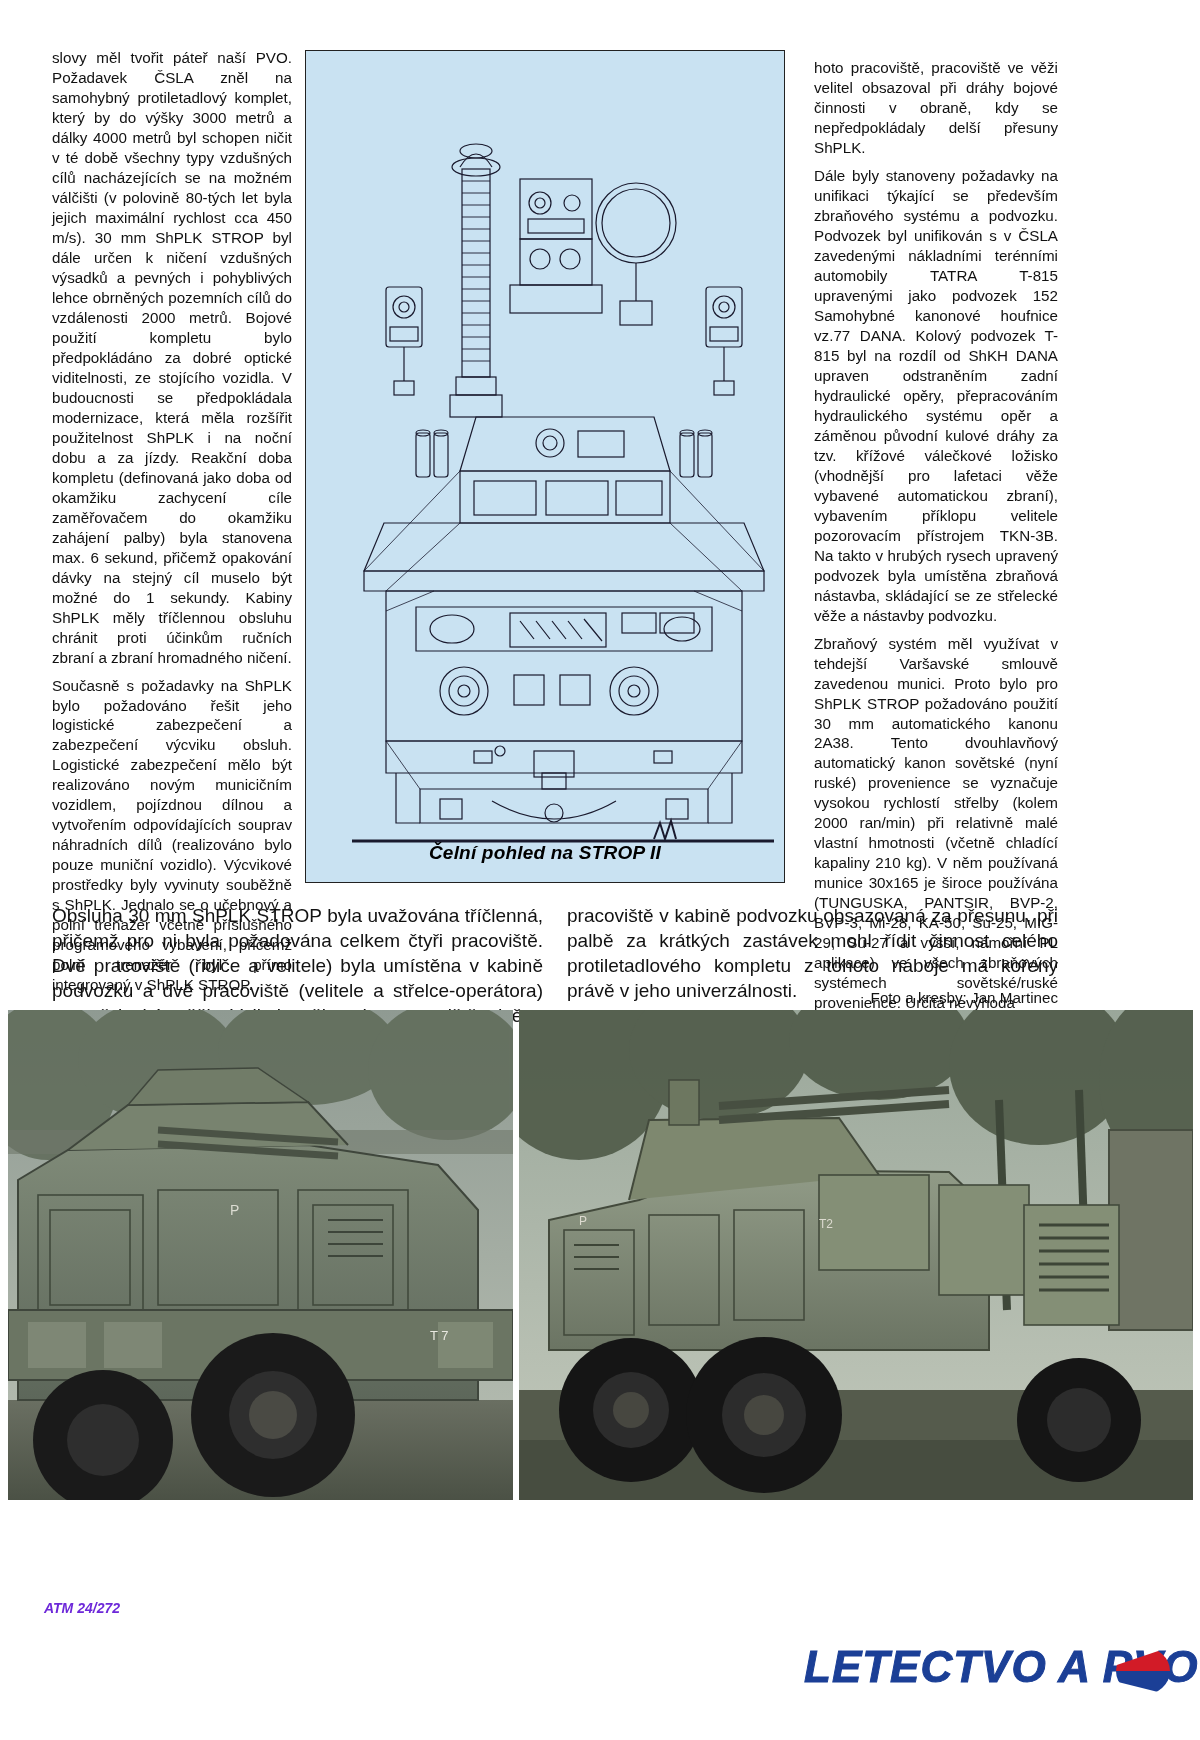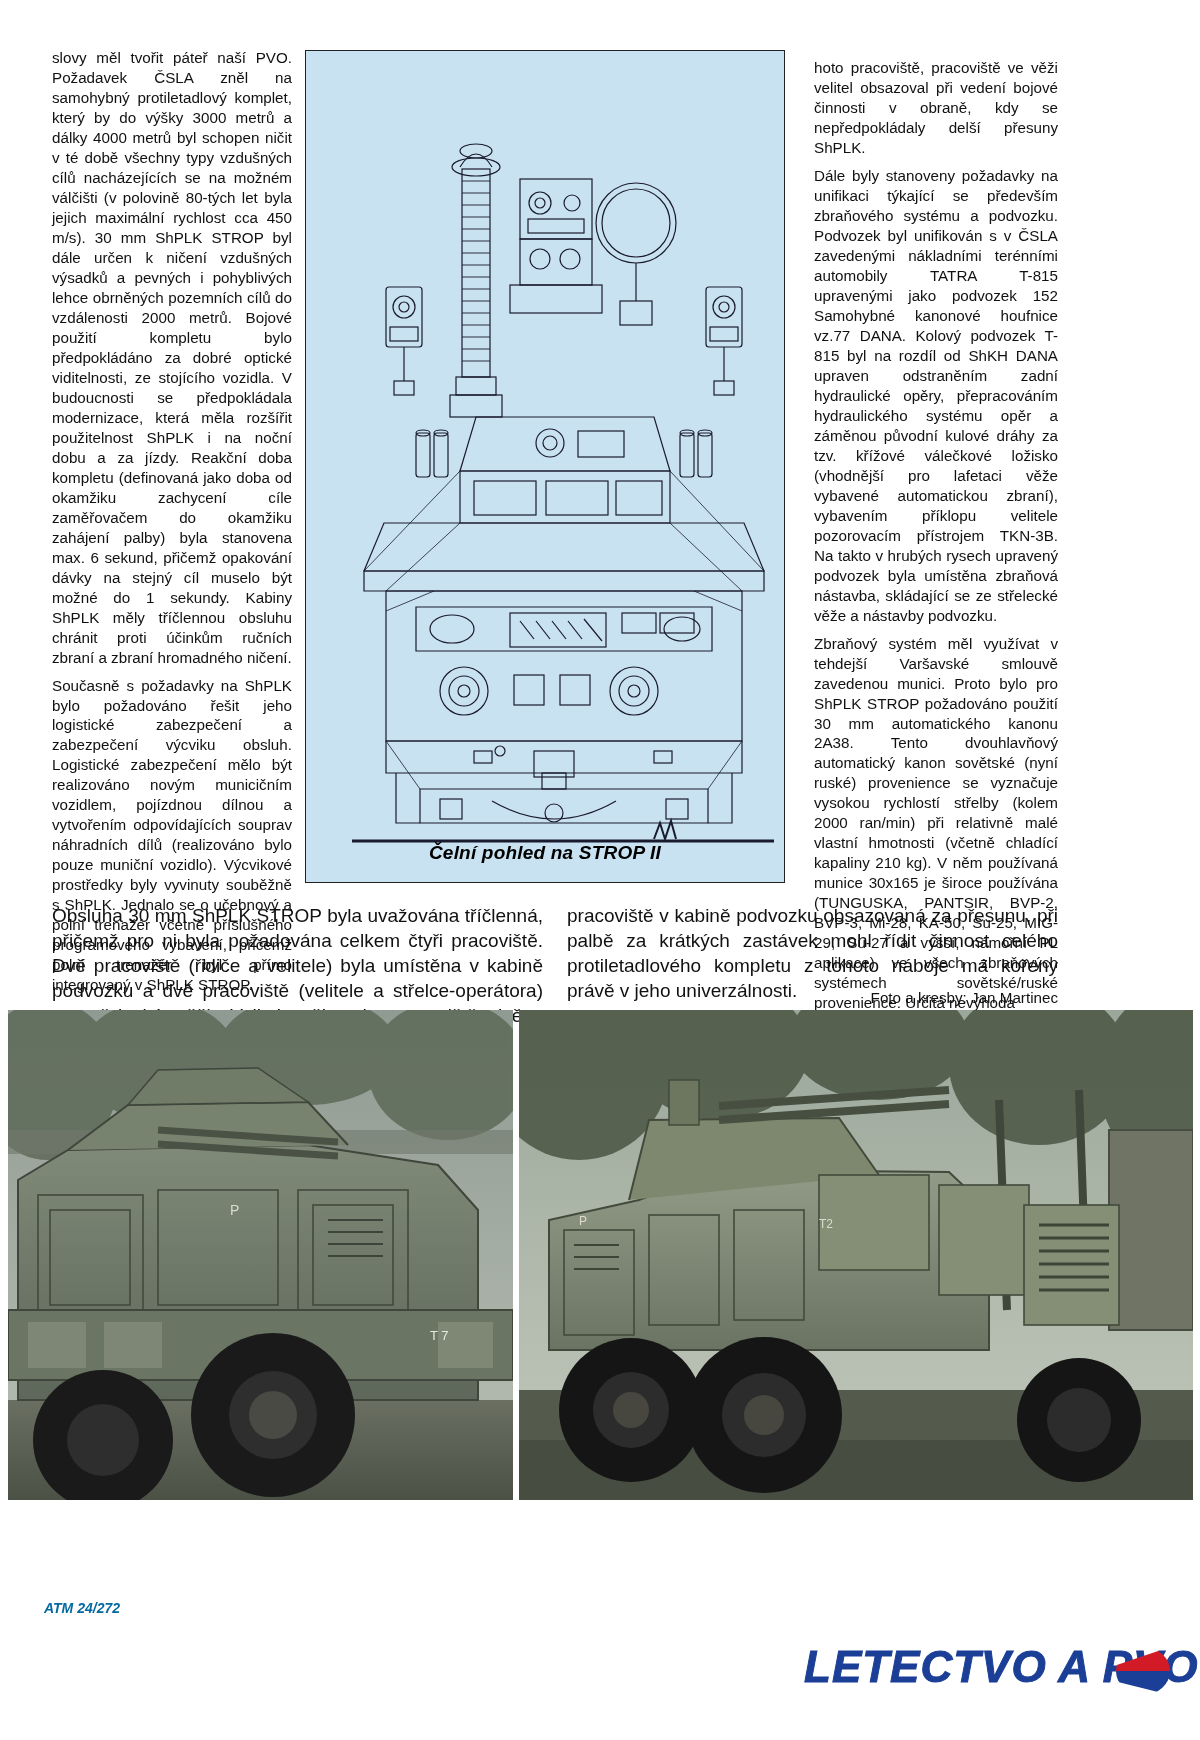--- a/index.html
+++ b/index.html
@@ -129,21 +129,21 @@
   }
   .photo-left { width: 505px; height: 490px; }
   .photo-right { width: 674px; height: 490px; }
   .folio {
     position: absolute;
     left: 44px;
     top: 1600px;
     font-size: 14px;
     font-style: italic;
     font-weight: bold;
-    color: #0369a1;
+    color: #6d28d9;
   }
   .logo {
     position: absolute;
     right: 36px;
     top: 1645px;
     width: 360px;
     height: 62px;
   }
   .logo-text {
     font-family: "Liberation Sans", sans-serif;
@@ -311,21 +311,21 @@
 
           <rect x="150" y="700" width="18" height="12"></rect>
           <rect x="330" y="700" width="18" height="12"></rect>
           <circle cx="176" cy="700" r="5"></circle>
         </g>
       </svg>
       <div class="fig-caption">Čelní pohled na STROP II</div>
     </div>
 
     <div class="col-right">
-      <p>hoto pracoviště, pracoviště ve věži velitel obsazoval při vedení bojové činnosti v obraně, kdy se nepředpokládaly delší přesuny ShPLK.</p>
+      <p>hoto pracoviště, pracoviště ve věži velitel obsazoval při dráhy bojové činnosti v obraně, kdy se nepředpokládaly delší přesuny ShPLK.</p>
       <p>Dále byly stanoveny požadavky na unifikaci týkající se především zbraňového systému a podvozku. Podvozek byl unifikován s v ČSLA zavedenými nákladními terénními automobily TATRA T-815 upravenými jako podvozek 152 Samohybné kanonové houfnice vz.77 DANA. Kolový podvozek T-815 byl na rozdíl od ShKH DANA upraven odstraněním zadní hydraulické opěry, přepracováním hydraulického systému opěr a záměnou původní kulové dráhy za tzv. křížové válečkové ložisko (vhodnější pro lafetaci věže vybavené automatickou zbraní), vybavením příklopu velitele pozorovacím přístrojem TKN-3B. Na takto v hrubých rysech upravený podvozek byla umístěna zbraňová nástavba, skládající se ze střelecké věže a nástavby podvozku.</p>
       <p>Zbraňový systém měl využívat v tehdejší Varšavské smlouvě zavedenou munici. Proto bylo pro ShPLK STROP požadováno použití 30 mm automatického kanonu 2A38. Tento dvouhlavňový automatický kanon sovětské (nyní ruské) provenience se vyznačuje vysokou rychlostí střelby (kolem 2000 ran/min) při relativně malé vlastní hmotnosti (včetně chladící kapaliny 210 kg). V něm používaná munice 30x165 je široce používána (TUNGUSKA, PANTSIR, BVP-2, BVP-3, Mi-28, KA-50, Su-25, MIG-29, Su-27 a vyšší, námořní PL aplikace) ve všech zbraňových systémech sovětské/ruské provenience. Určitá nevýhoda</p>
     </div>
 
     <div class="fullwidth">Obsluha 30 mm ShPLK STROP byla uvažována tříčlenná, přičemž pro ni byla požadována celkem čtyři pracoviště. Dvě pracoviště (řidiče a velitele) byla umístěna v kabině podvozku a dvě pracoviště (velitele a střelce-operátora) ve střelecké věži. Velitel měl tedy pracoviště dvě - pracoviště v kabině podvozku obsazovaná za přesunu, při palbě za krátkých zastávek mohl řídit činnost celého protiletadlového kompletu z tohoto náboje má kořeny právě v jeho univerzálnosti.</div>
 
     <div class="credits">
       <div>Foto a kresby: Jan Martinec</div>
       <div class="ital">(pokračování příště)</div>
     </div>

